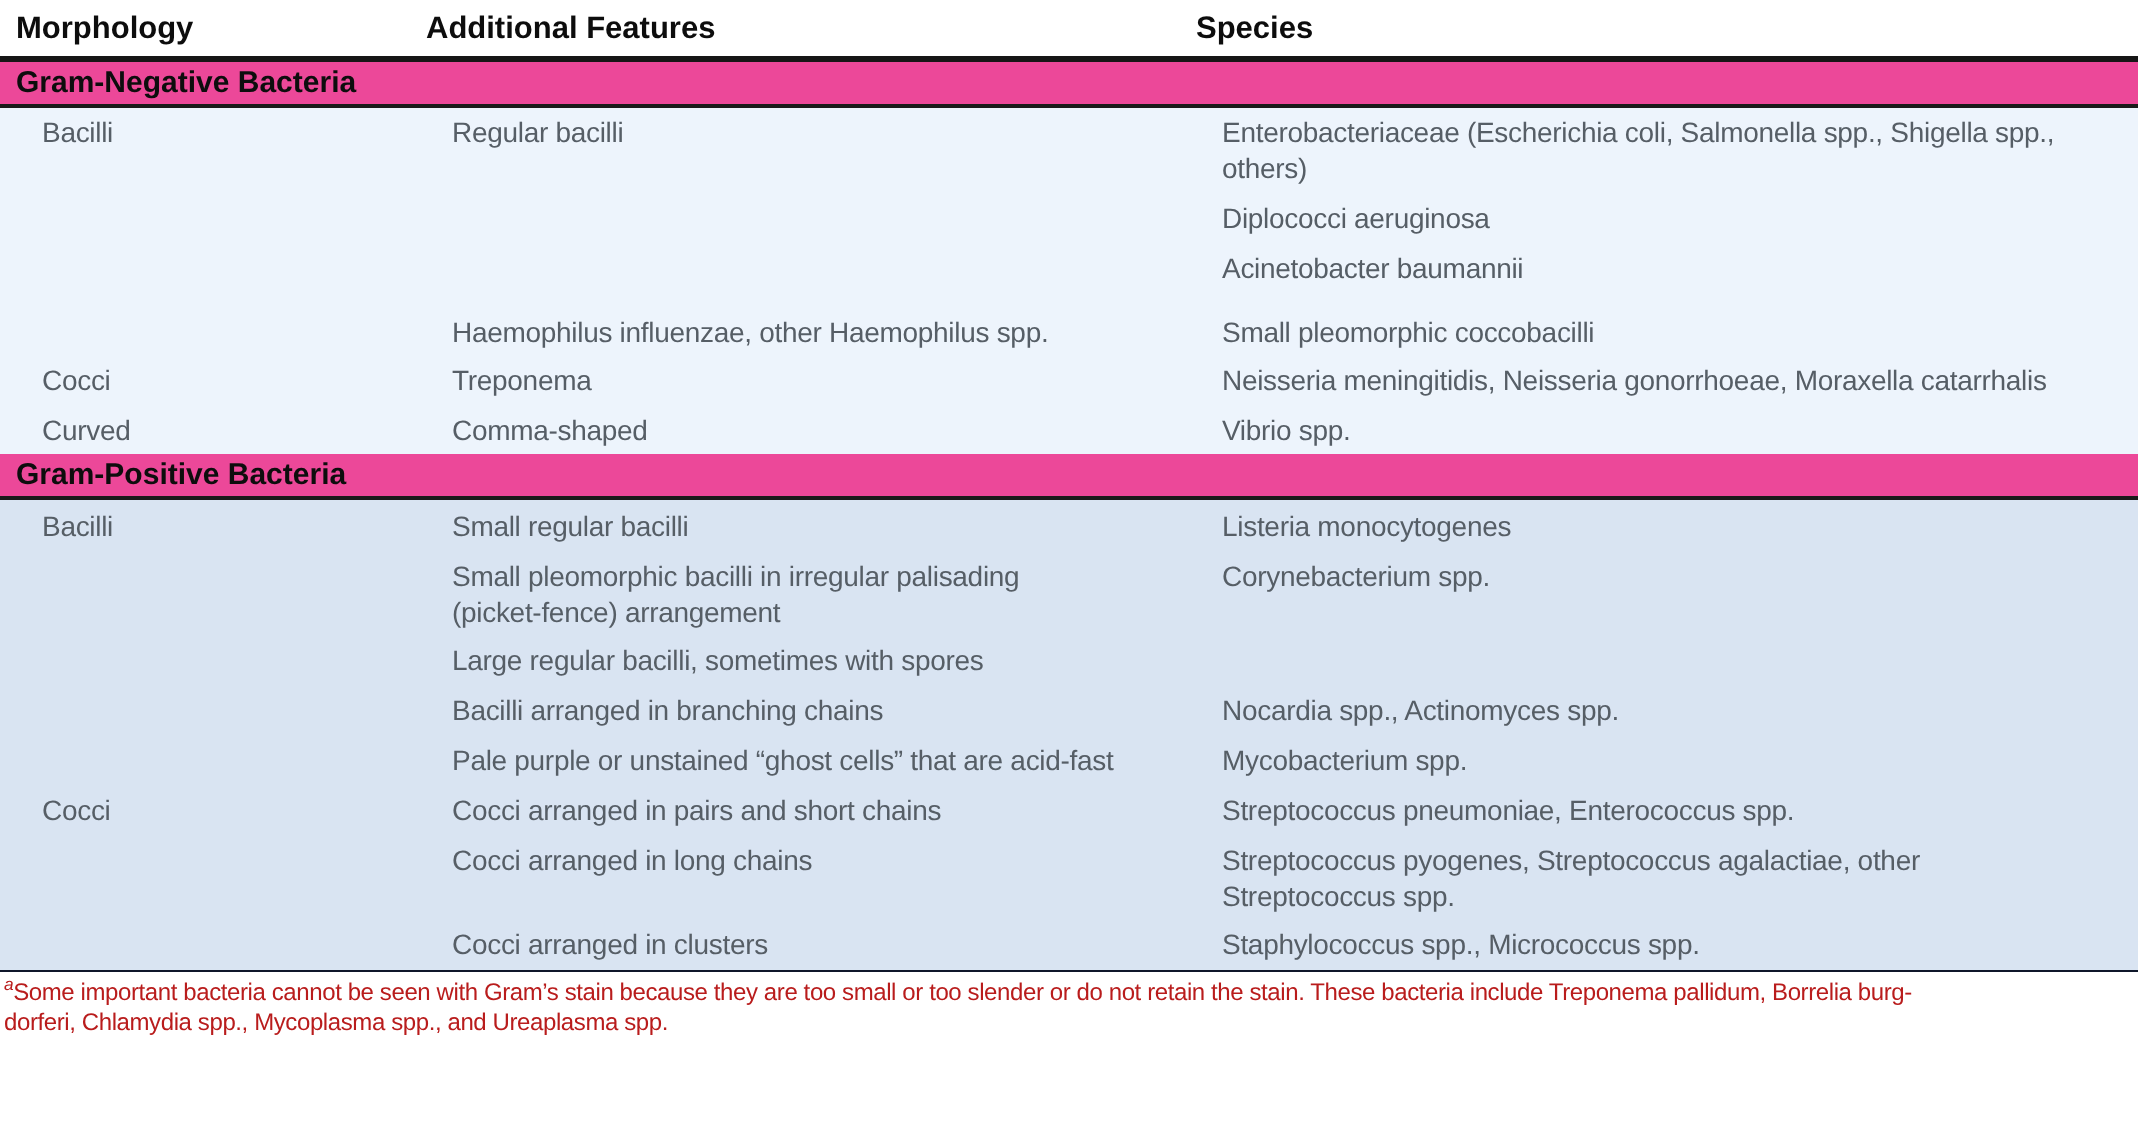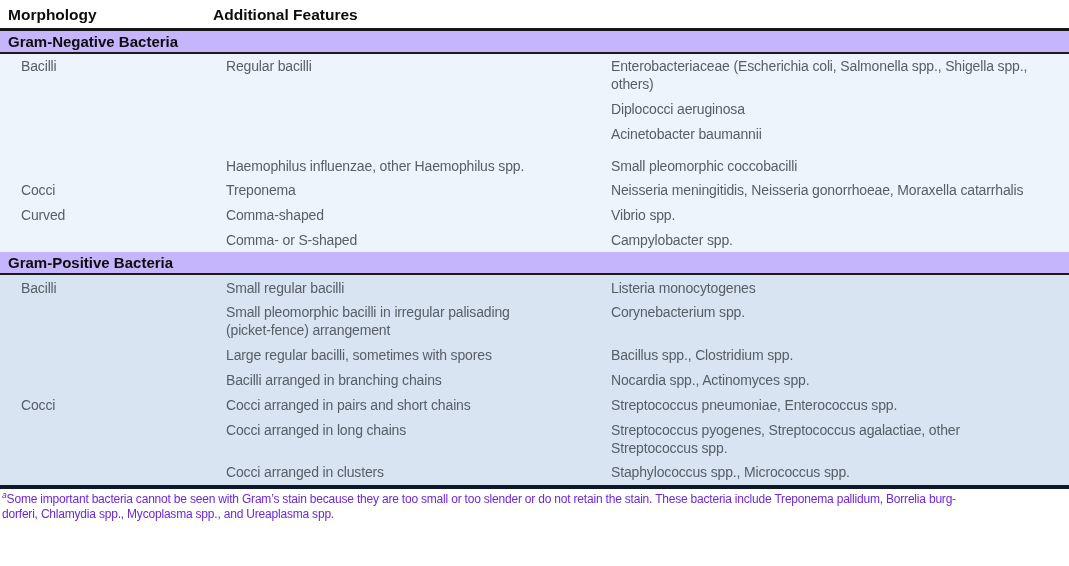--- a/index.html
+++ b/index.html
@@ -13,56 +13,57 @@
   
   .thead {
     display:grid; grid-template-columns:205px 385px 471px;
     padding:5px 0 4px 8px; box-sizing:border-box;
     border-bottom:3px solid #161616;
   }
   .th { font-weight:bold; font-size:15.5px; line-height:19px; color:#0d0d0d; }
 
   
   .section-bar {
-    background:#c4b5fd;
+    background:#ec4899;
     font-weight:bold; font-size:15px; line-height:17px; color:#0d0d0d;
     padding:2px 16px 2px 8px;
     border-bottom:2.5px solid #1a1a1a;
   }
 
   
   .rows.s0 { background:#edf4fc; }
   .rows.s1 { background:#d9e4f2; }
   .row { display:grid; grid-template-columns:205px 385px 471px; padding-left:8px; }
   .cell {
     font-size:14px; line-height:18px; color:#565e66;
     letter-spacing:-0.15px;
     padding:3.4px 12px 3.4px 0;
     margin-left:13px;
   }
   .it { }
   .sup { font-size:0.72em; vertical-align:super; line-height:0; font-style:italic; }
 
   
   .footnote {
-    border-top:4px solid #0f172a;
+    border-top:1px solid #0f172a;
     padding:3px 8px 0 2px;
-    font-size:12px; line-height:15px; color:#6d28d9;
+    font-size:12px; line-height:15px; color:#b91c1c;
     letter-spacing:-0.2px;
   }
   .fn-line { white-space:nowrap; overflow:hidden; }
 </style>
 </head>
 <body>
 
 <div class="page">
 
   <div class="thead">
     <div class="th">Morphology</div>
     <div class="th">Additional Features</div>
+    <div class="th">Species</div>
   </div>
 
   <div id="table-body">
       <div class="section-bar">Gram-Negative Bacteria</div>
       <div class="rows s0">
         <div class="row">
           <div class="cell">Bacilli</div>
           <div class="cell"><span>Regular bacilli</span></div>
           <div class="cell"><span>Enterobacteriaceae (</span><span class="it ">Escherichia coli, Salmonella</span><span> spp., </span><span class="it ">Shigella</span><span> spp.,</span><br><span>others)</span></div>
         </div>
@@ -88,47 +89,46 @@
         <div class="row">
           <div class="cell">Cocci</div>
           <div class="cell"><span>Treponema</span></div>
           <div class="cell"><span class="it ">Neisseria meningitidis, Neisseria gonorrhoeae, Moraxella catarrhalis</span></div>
         </div>
         <div class="row">
           <div class="cell">Curved</div>
           <div class="cell"><span>Comma-shaped</span></div>
           <div class="cell"><span class="it ">Vibrio</span><span> spp.</span></div>
         </div>
-        <div class="row">
-          <div class="cell"></div>
-          <div class="cell"><span>Comma- or S-shaped</span></div>
-          <div class="cell"><span class="it ">Campylobacter</span><span> spp.</span></div>
-        </div>
       </div>
       <div class="section-bar">Gram-Positive Bacteria</div>
       <div class="rows s1">
         <div class="row">
           <div class="cell">Bacilli</div>
           <div class="cell"><span>Small regular bacilli</span></div>
           <div class="cell"><span class="it ">Listeria monocytogenes</span></div>
         </div>
         <div class="row">
           <div class="cell"></div>
           <div class="cell"><span>Small pleomorphic bacilli in irregular palisading</span><br><span>(picket-fence) arrangement</span></div>
           <div class="cell"><span class="it ">Corynebacterium</span><span> spp.</span></div>
         </div>
         <div class="row">
           <div class="cell"></div>
           <div class="cell"><span>Large regular bacilli, sometimes with spores</span></div>
-          <div class="cell"><span class="it ">Bacillus</span><span> spp., </span><span class="it ">Clostridium</span><span> spp.</span></div>
         </div>
         <div class="row">
           <div class="cell"></div>
           <div class="cell"><span>Bacilli arranged in branching chains</span></div>
           <div class="cell"><span class="it ">Nocardia</span><span> spp., </span><span class="it ">Actinomyces</span><span> spp.</span></div>
+        </div>
+        <div class="row">
+          <div class="cell"></div>
+          <div class="cell"><span>Pale purple or unstained “ghost cells” that are acid-fast</span></div>
+          <div class="cell"><span class="it ">Mycobacterium</span><span> spp.</span></div>
         </div>
         <div class="row">
           <div class="cell">Cocci</div>
           <div class="cell"><span>Cocci arranged in pairs and short chains</span></div>
           <div class="cell"><span class="it ">Streptococcus pneumoniae, Enterococcus</span><span> spp.</span></div>
         </div>
         <div class="row">
           <div class="cell"></div>
           <div class="cell"><span>Cocci arranged in long chains</span></div>
           <div class="cell"><span class="it ">Streptococcus pyogenes, Streptococcus agalactiae</span><span>, other</span><br><span class="it ">Streptococcus</span><span> spp.</span></div>

